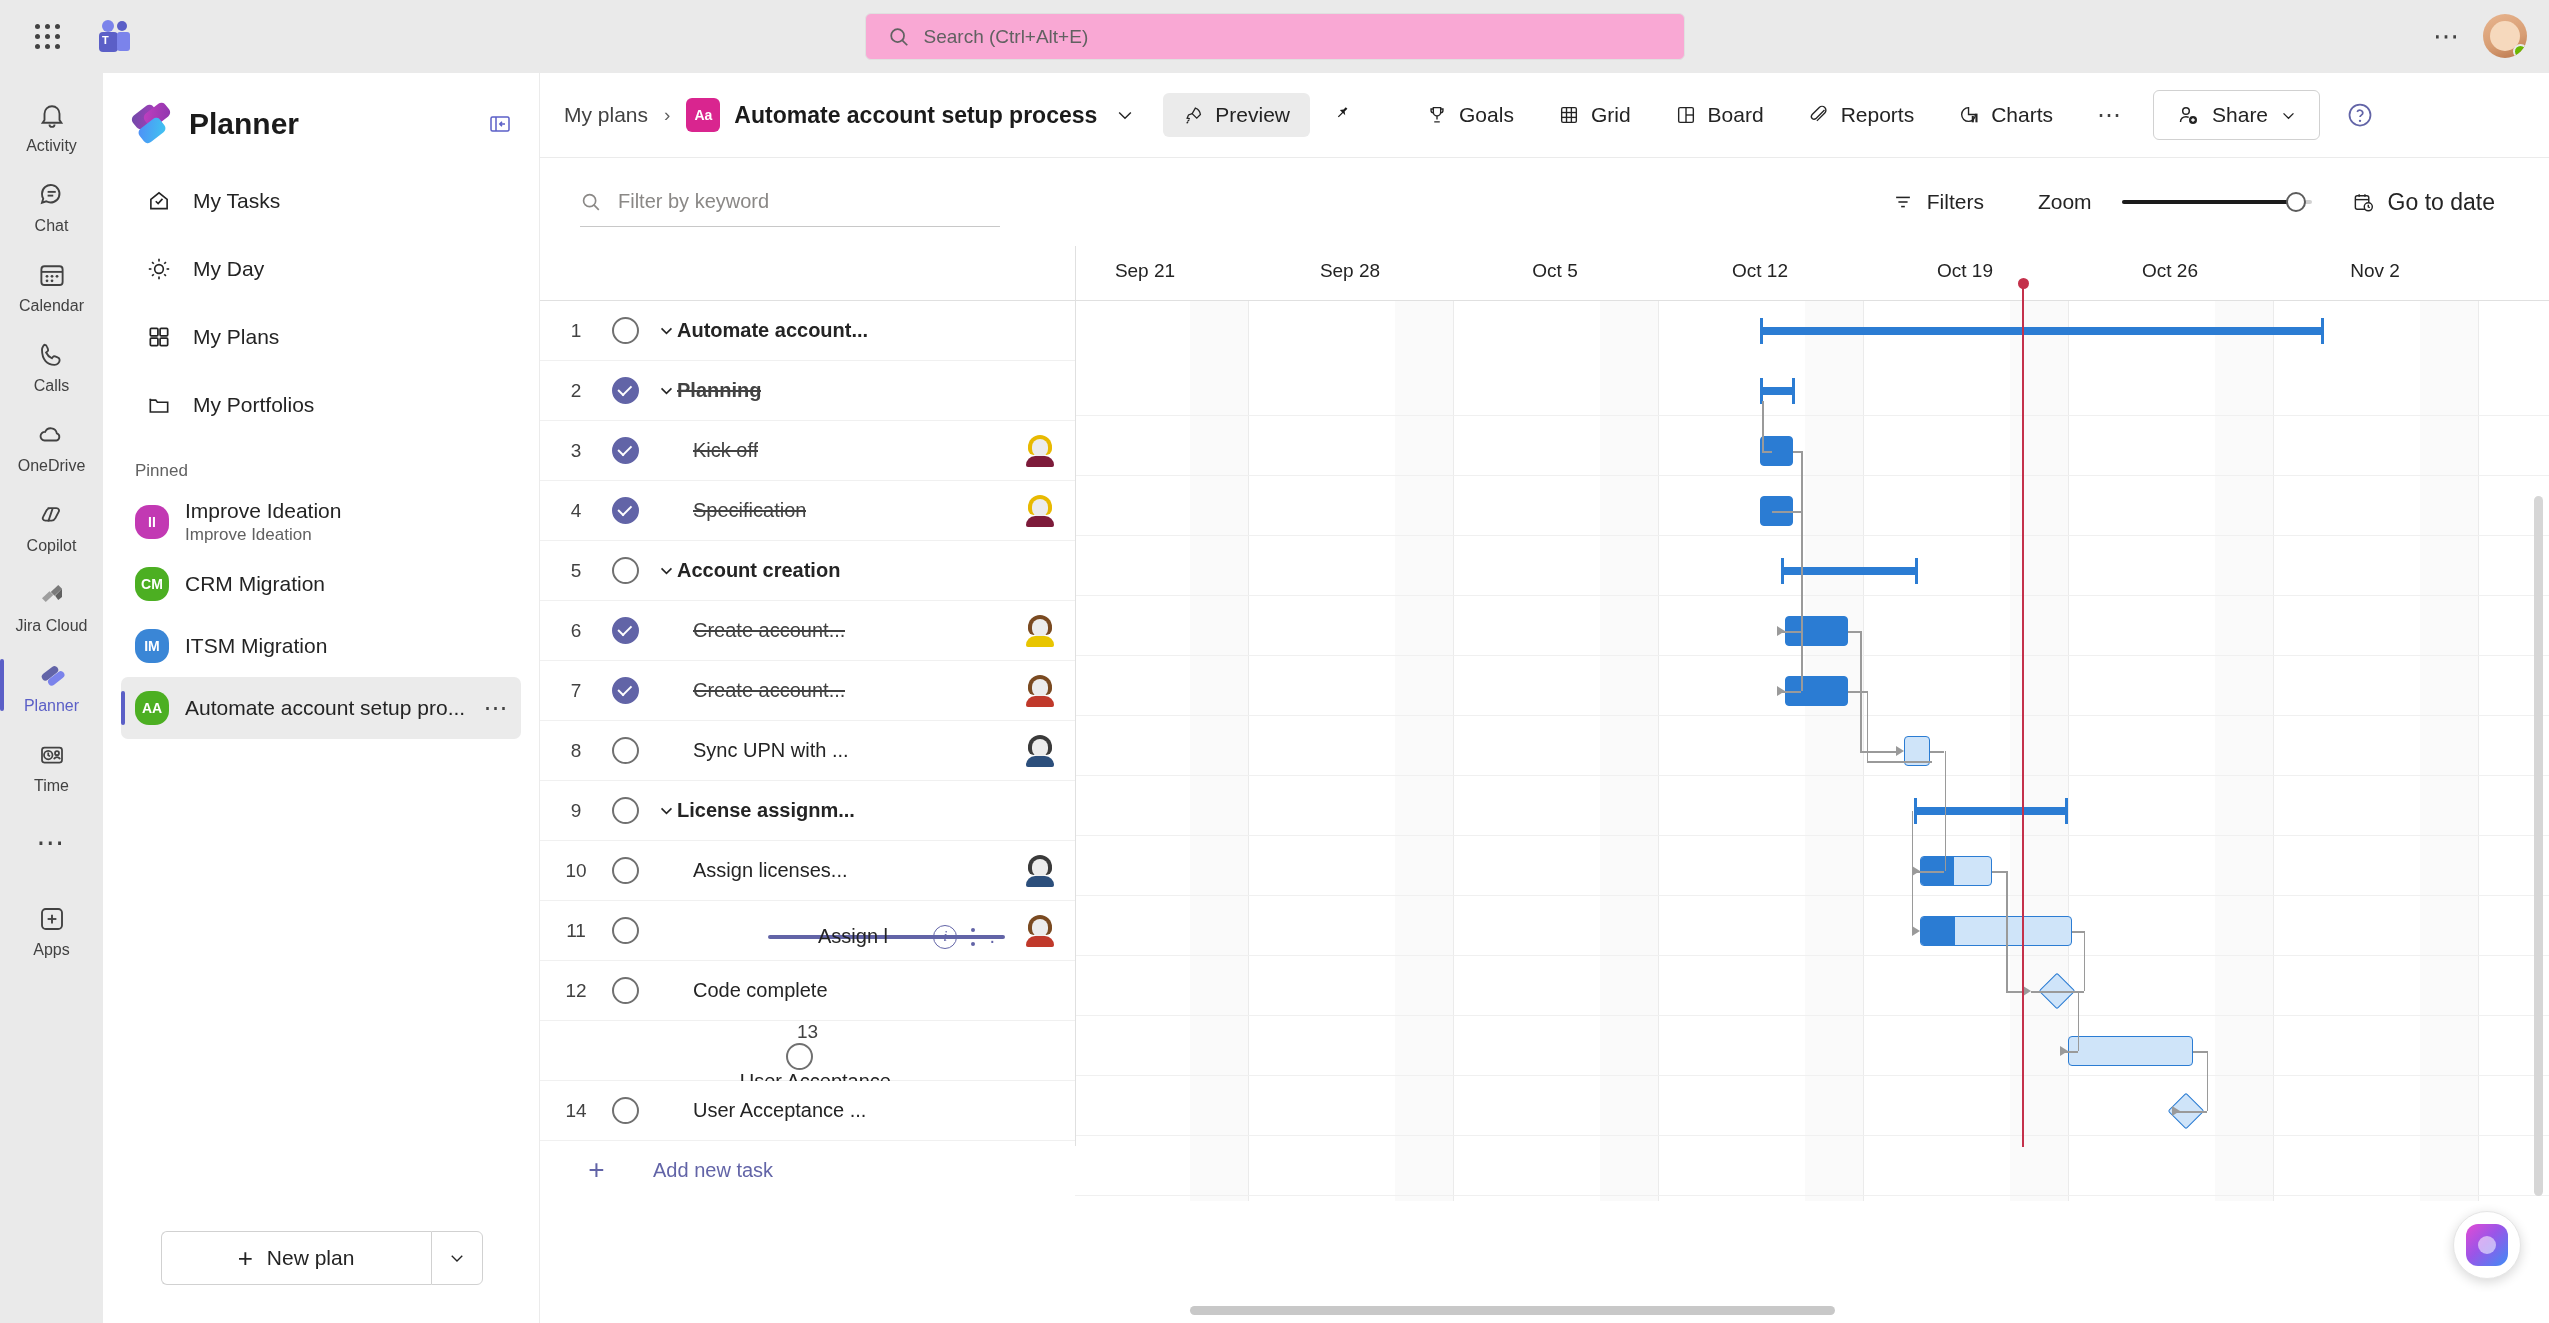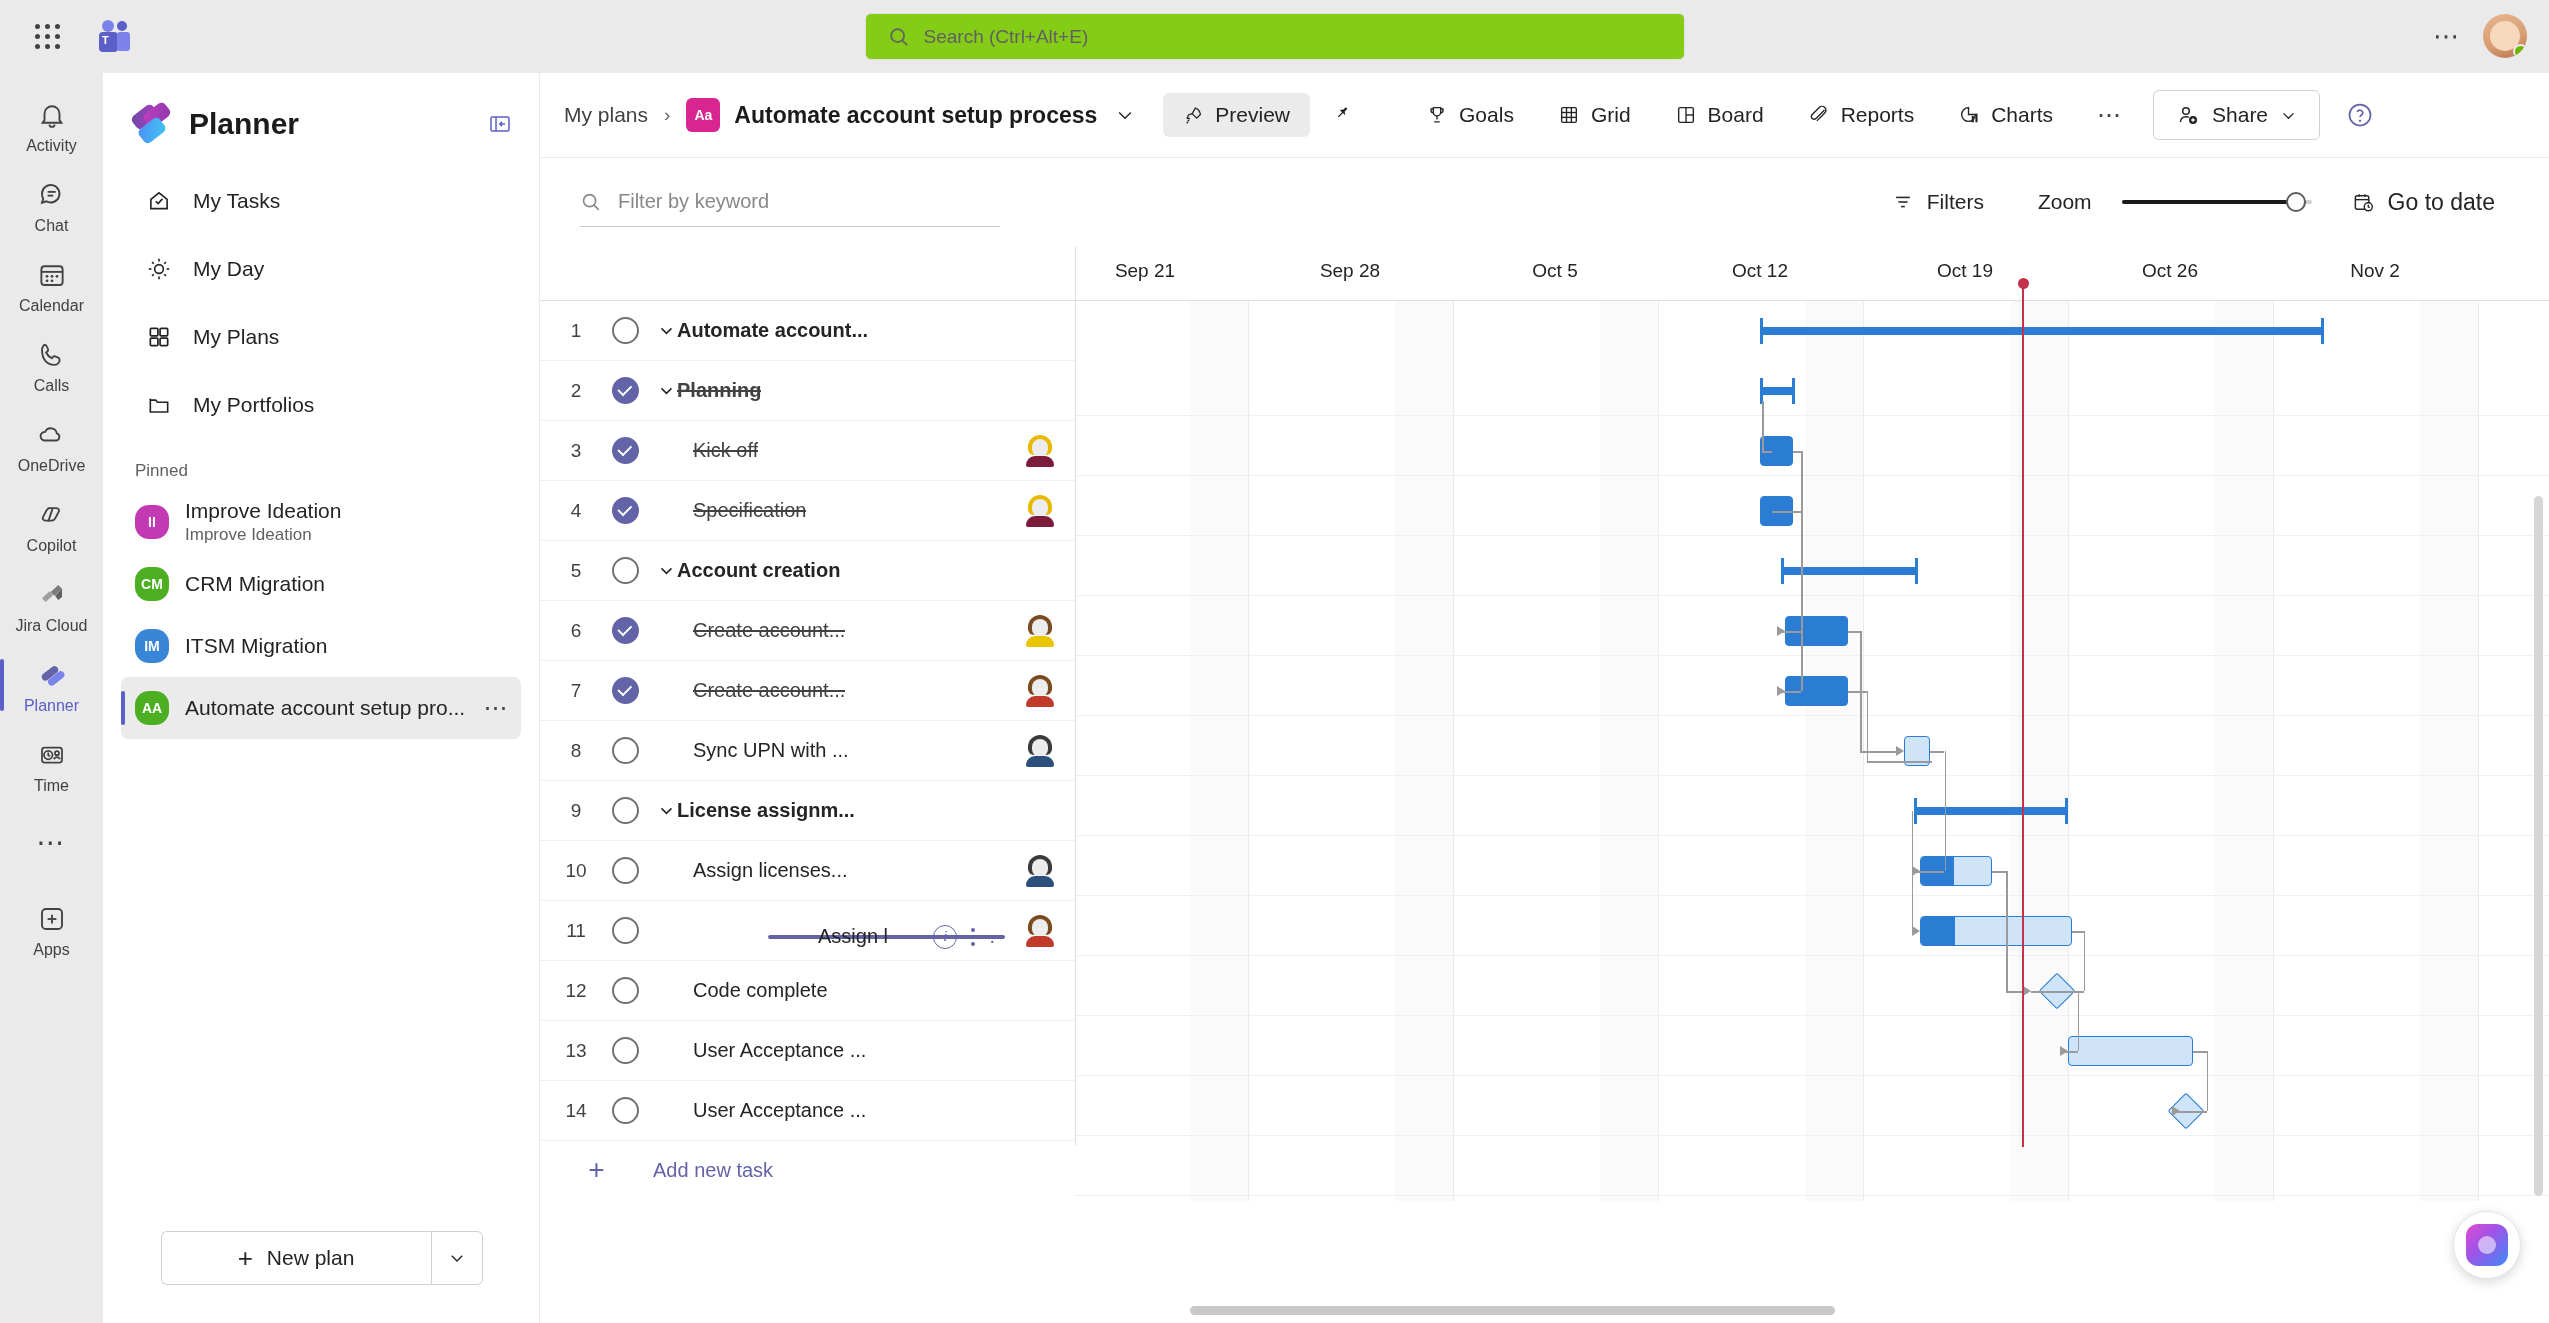--- a/index.html
+++ b/index.html
@@ -27,21 +27,21 @@
   .tl-body1 { position:absolute; left:1px; top:14px; width:19px; height:20px; border-radius:4px; background:#5b5fc7; }
   .tl-body2 { position:absolute; left:19px; top:14px; width:13px; height:19px; border-radius:3px; background:#7b83eb; }
   .tl-t { position:absolute; left:4px; top:16px; color:#fff; font-size:11px; font-weight:bold; }
 
   .search-wrap {
     position: absolute; left: 50%; transform: translateX(-50%);
     top: 13px; width: 820px; height: 47px;
   }
   .search-box {
     width: 100%; height: 100%;
-    background: #84cc16; border: 1px solid #e0e0e0; border-radius: 6px;
+    background: #f9a8d4; border: 1px solid #e0e0e0; border-radius: 6px;
     display: flex; align-items: center; padding-left: 22px;
     font-size: 19px; color: #616161; cursor: text;
   }
   .search-box svg { margin-right: 14px; flex: none; }
 
   .topbar-right { position:absolute; right: 22px; top: 14px; display:flex; align-items:center; gap: 18px; }
   .top-ellipsis { font-size: 26px; color:#424242; letter-spacing:2px; cursor:pointer; line-height:1; padding: 6px 4px; }
   .avatar-top {
     width: 44px; height: 44px; border-radius: 50%;
     background: linear-gradient(160deg,#e8b58f 0%,#d79d73 60%,#b9744a 100%);
@@ -993,21 +993,21 @@
           </div>
         </div>
         <div class="row-left" style="top: 715px;">
           <span class="row-num">12</span>
           <span class="chk"></span>
           <div class="name-cell">
             <span class="task-name" style="padding-left: 38px;">Code complete</span>
           </div>
           <div class="avatar-cell"></div>
         </div>
-        <div class="row-left" style="top: 775px;">
+        <div class="row-left" style="top: 775px; flex-direction: column;">
           <span class="row-num">13</span>
           <span class="chk"></span>
           <div class="name-cell">
             <span class="task-name" style="padding-left: 38px;">User Acceptance ...</span>
           </div>
           <div class="avatar-cell"></div>
         </div>
         <div class="row-left" style="top: 835px;">
           <span class="row-num">14</span>
           <span class="chk"></span>

